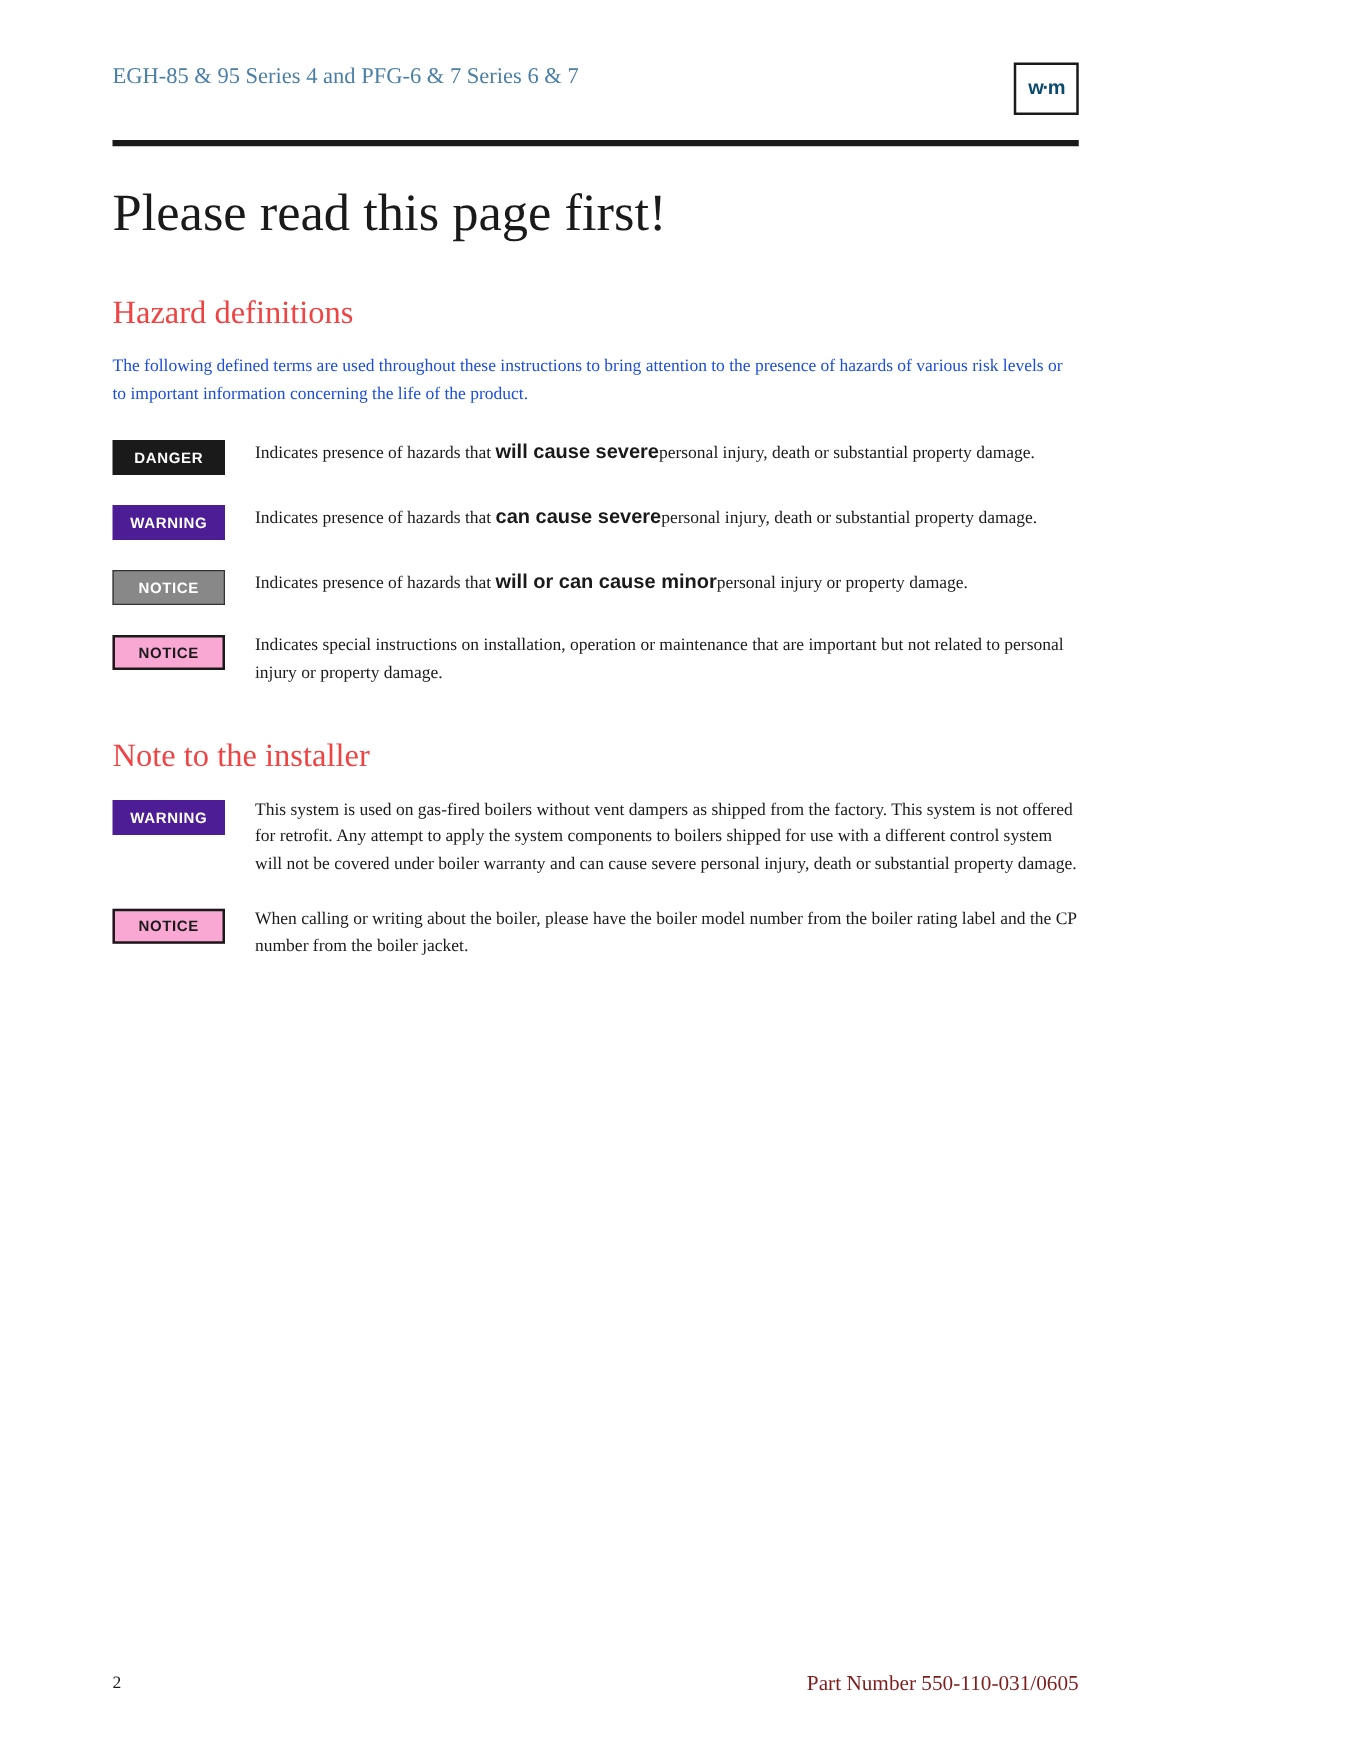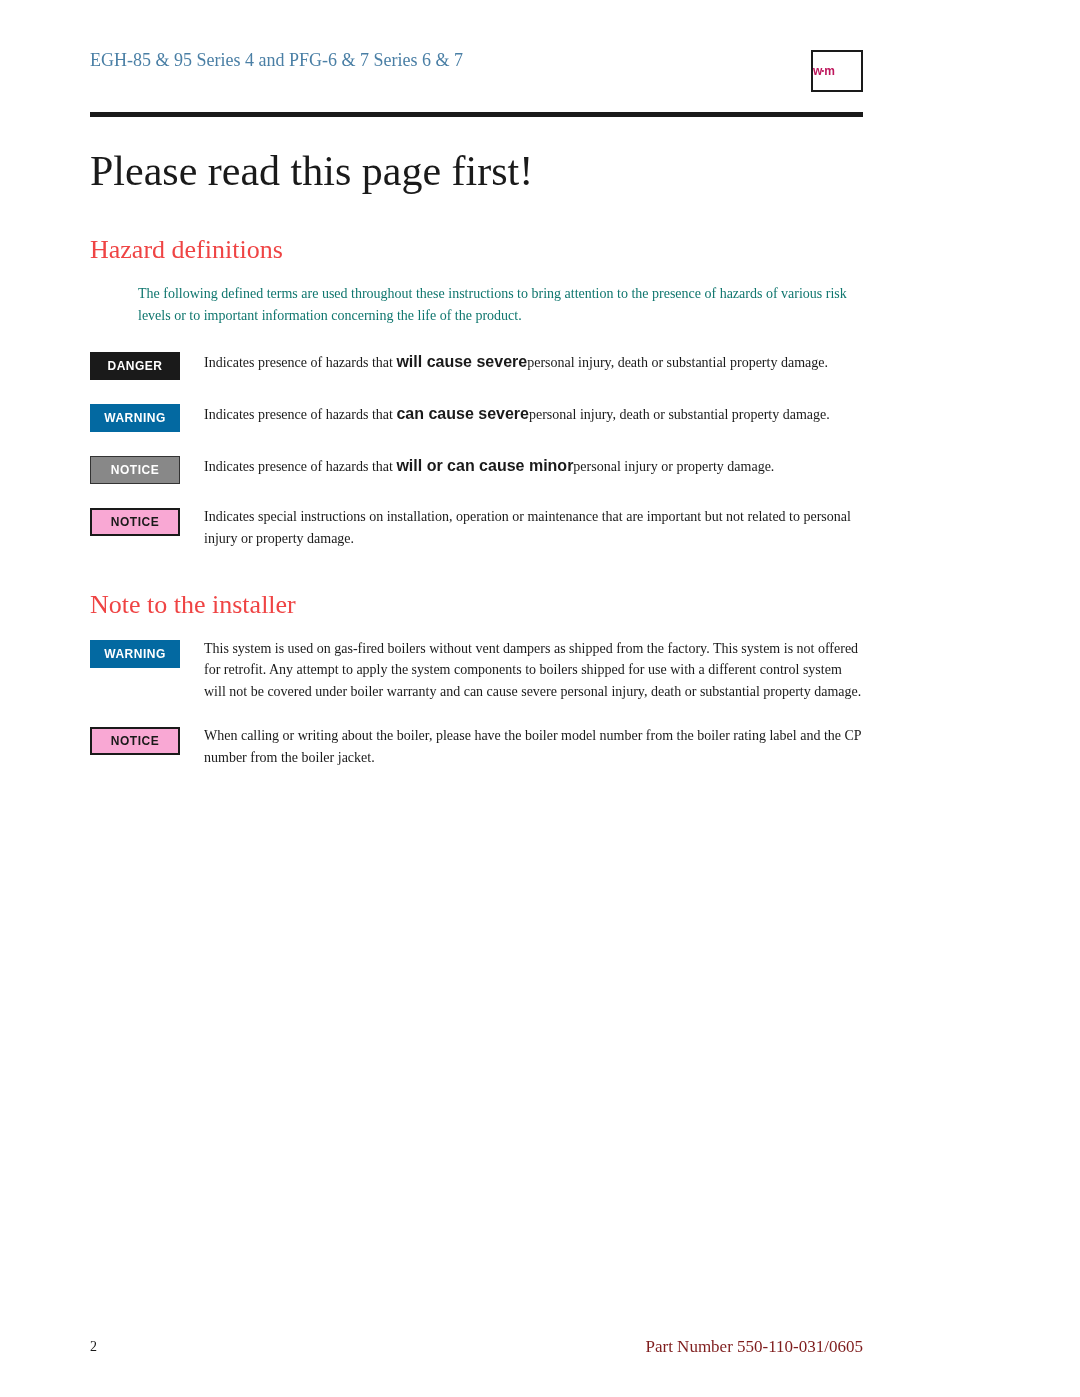--- a/index.html
+++ b/index.html
@@ -39,25 +39,25 @@
       color: #4a7fa5;
       font-weight: normal;
     }
 
     .logo-box {
       width: 52px;
       height: 42px;
       border: 2px solid #1a1a1a;
       display: flex;
       align-items: center;
-      justify-content: flex-start;
+      justify-content: center;
       font-family: Arial, sans-serif;
-      font-size: 12px;
+      font-size: 16px;
       font-weight: bold;
-      color: #be185d;
+      color: #0c4a6e;
       letter-spacing: -1px;
     }
 
     
     .separator-thick {
       height: 5px;
       background: #1a1a1a;
       margin-bottom: 30px;
     }
 
@@ -77,23 +77,22 @@
       font-weight: normal;
       color: #ef4444;
       margin-bottom: 18px;
     }
 
     
     .body-text {
       font-family: Georgia, serif;
       font-size: 14px;
       line-height: 1.55;
-      color: #0f766e;
+      color: #1d4ed8;
       margin-bottom: 24px;
-      margin-left: 48px;
     }
 
     
     .hazard-rows {
       margin-bottom: 40px;
     }
 
     .hazard-row {
       display: flex;
       align-items: flex-start;
@@ -114,21 +113,21 @@
       margin-right: 24px;
       margin-top: 2px;
       flex-shrink: 0;
     }
 
     .hazard-badge.danger {
       background: #1a1a1a;
     }
 
     .hazard-badge.warning {
-      background: #0369a1;
+      background: #4c1d95;
     }
 
     .hazard-badge.caution {
       background: #888888;
       color: #ffffff;
       border: 1px solid #333;
     }
 
     .hazard-badge.notice {
       background: #f9a8d4;

